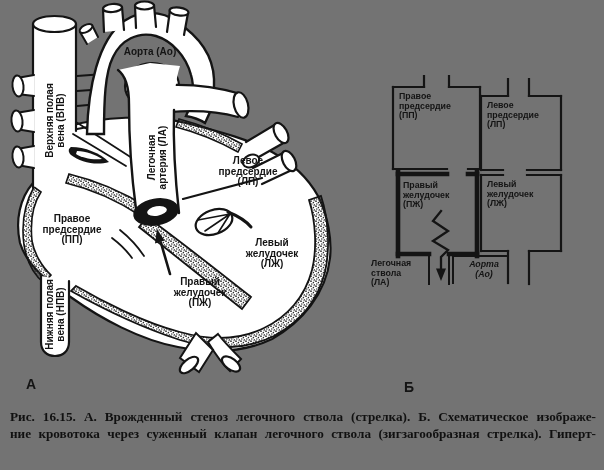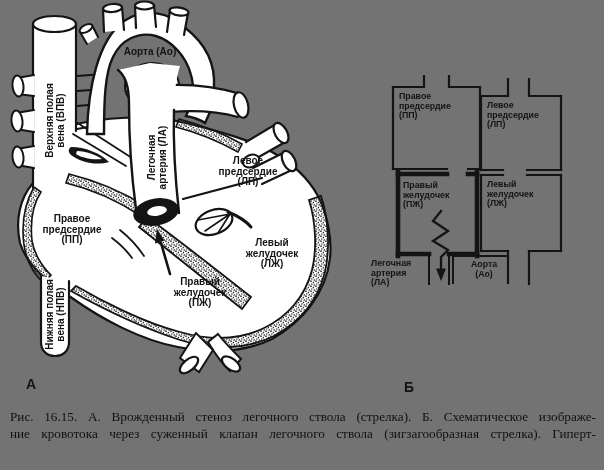--- a/index.html
+++ b/index.html
@@ -6,21 +6,21 @@
   .stage{position:relative;width:604px;height:470px;background:#737373;overflow:hidden;
          font-family:"Liberation Sans",sans-serif;}
   .art{position:absolute;left:0;top:0;}
   .lbl{position:absolute;color:#141414;font-weight:bold;font-size:10px;line-height:10.5px;
        text-align:center;white-space:pre-line;letter-spacing:0px;}
   .lbl-b{position:absolute;color:#141414;font-weight:bold;font-size:8.8px;line-height:9.6px;
        text-align:left;white-space:pre-line;}
   .vert{transform:rotate(-90deg);}
   .panel-letter{position:absolute;color:#141414;font-weight:bold;font-size:14px;}
   .caption{position:absolute;left:10px;top:408px;width:586px;color:#111;
-           font-family:"Liberation Serif",serif;font-weight:normal;font-size:13.2px;line-height:17px;}
+           font-family:"Liberation Serif",serif;font-weight:bold;font-size:13.2px;line-height:17px;}
   .caption .cl{text-align:justify;}
   .caption .cl.just{text-align-last:justify;}
 </style>
 </head>
 <body>
 
 <div class="stage">
 
   <svg class="art" width="604" height="406" viewBox="0 0 604 406">
     <defs>
@@ -236,23 +236,23 @@
   <div class="lbl-b" style="left:487px;top:101px;">Левое
 предсердие
 (ЛП)</div>
   <div class="lbl-b" style="left:403px;top:181px;">Правый
 желудочек
 (ПЖ)</div>
   <div class="lbl-b" style="left:487px;top:180px;">Левый
 желудочек
 (ЛЖ)</div>
   <div class="lbl-b" style="left:371px;top:259px;">Легочная
-артерия
+ствола
 (ЛА)</div>
-  <div class="lbl-b" style="left:462px;top:260px;width:44px;text-align:center;">Аорта
+  <div class="lbl-b" style="left:462px;top:260px;width:44px;text-align:center;font-style:italic;">Аорта
 (Ао)</div>
   <div class="panel-letter" style="left:404px;top:379px;">Б</div>
 
   <div class="caption">
     <div class="cl just">Рис. 16.15. А. Врожденный стеноз легочного ствола (стрелка). Б. Схематическое изображе-</div>
     <div class="cl just">ние кровотока через суженный клапан легочного ствола (зигзагообразная стрелка). Гиперт-</div>
   </div>
 
 </div>
 

